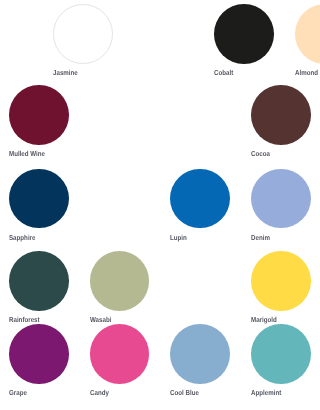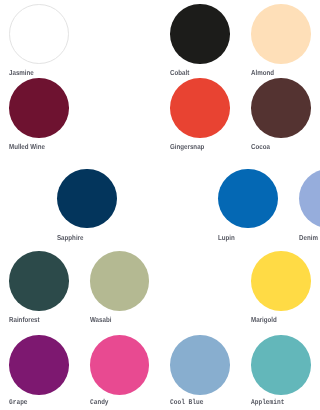--- a/index.html
+++ b/index.html
@@ -20,49 +20,45 @@
   .swatch-label{
     position:absolute;left:0;top:64px;
     font-size:7.2px;line-height:9px;font-weight:bold;
     color:#565862;white-space:nowrap;
     transform:scaleX(0.86);transform-origin:left top;
   }
   .c0{left:9.0px;}
   .c1{left:89.65px;}
   .c2{left:170.3px;text-align:right;}
   .c3{left:250.95px;}
-  .r0{top:4.1px;}
-  .r1{top:78px;}
-  .r2{top:168.9px;margin-left:48px;}
+  .r0{top:4.1px;margin-left:44px;}
+  .r1{top:85px;}
+  .r2{top:168.9px;}
   .r3{top:251.3px;text-decoration:underline;}
-  .r4{top:335px;font-family:Liberation Mono, monospace;}
+  .r4{top:324px;}
 </style>
 </head>
 <body>
 
 <div id="swatch-grid" style="background: rgb(255, 255, 255);">
   <div class="swatch r0 c0">
     <div class="swatch-dot" style="background: rgb(255, 255, 255); border: 1px solid rgb(227, 227, 227);"></div>
     <div class="swatch-label" style="color: rgb(86, 88, 98);">Jasmine</div>
   </div>
   <div class="swatch r0 c2">
     <div class="swatch-dot" style="background: rgb(28, 28, 26);"></div>
     <div class="swatch-label" style="color: rgb(86, 88, 98);">Cobalt</div>
   </div>
   <div class="swatch r0 c3">
     <div class="swatch-dot" style="background: rgb(254, 223, 184);"></div>
     <div class="swatch-label" style="color: rgb(86, 88, 98);">Almond</div>
   </div>
   <div class="swatch r1 c0">
     <div class="swatch-dot" style="background: rgb(110, 18, 48);"></div>
     <div class="swatch-label" style="color: rgb(86, 88, 98);">Mulled Wine</div>
-  </div>
-  <div class="swatch r1 c2">
-    <div class="swatch-dot" style="background: rgb(232, 67, 50);"></div>
-    <div class="swatch-label" style="color: rgb(86, 88, 98);">Gingersnap</div>
   </div>
   <div class="swatch r1 c3">
     <div class="swatch-dot" style="background: rgb(84, 51, 49);"></div>
     <div class="swatch-label" style="color: rgb(86, 88, 98);">Cocoa</div>
   </div>
   <div class="swatch r2 c0">
     <div class="swatch-dot" style="background: rgb(3, 53, 92);"></div>
     <div class="swatch-label" style="color: rgb(86, 88, 98);">Sapphire</div>
   </div>
   <div class="swatch r2 c2">

